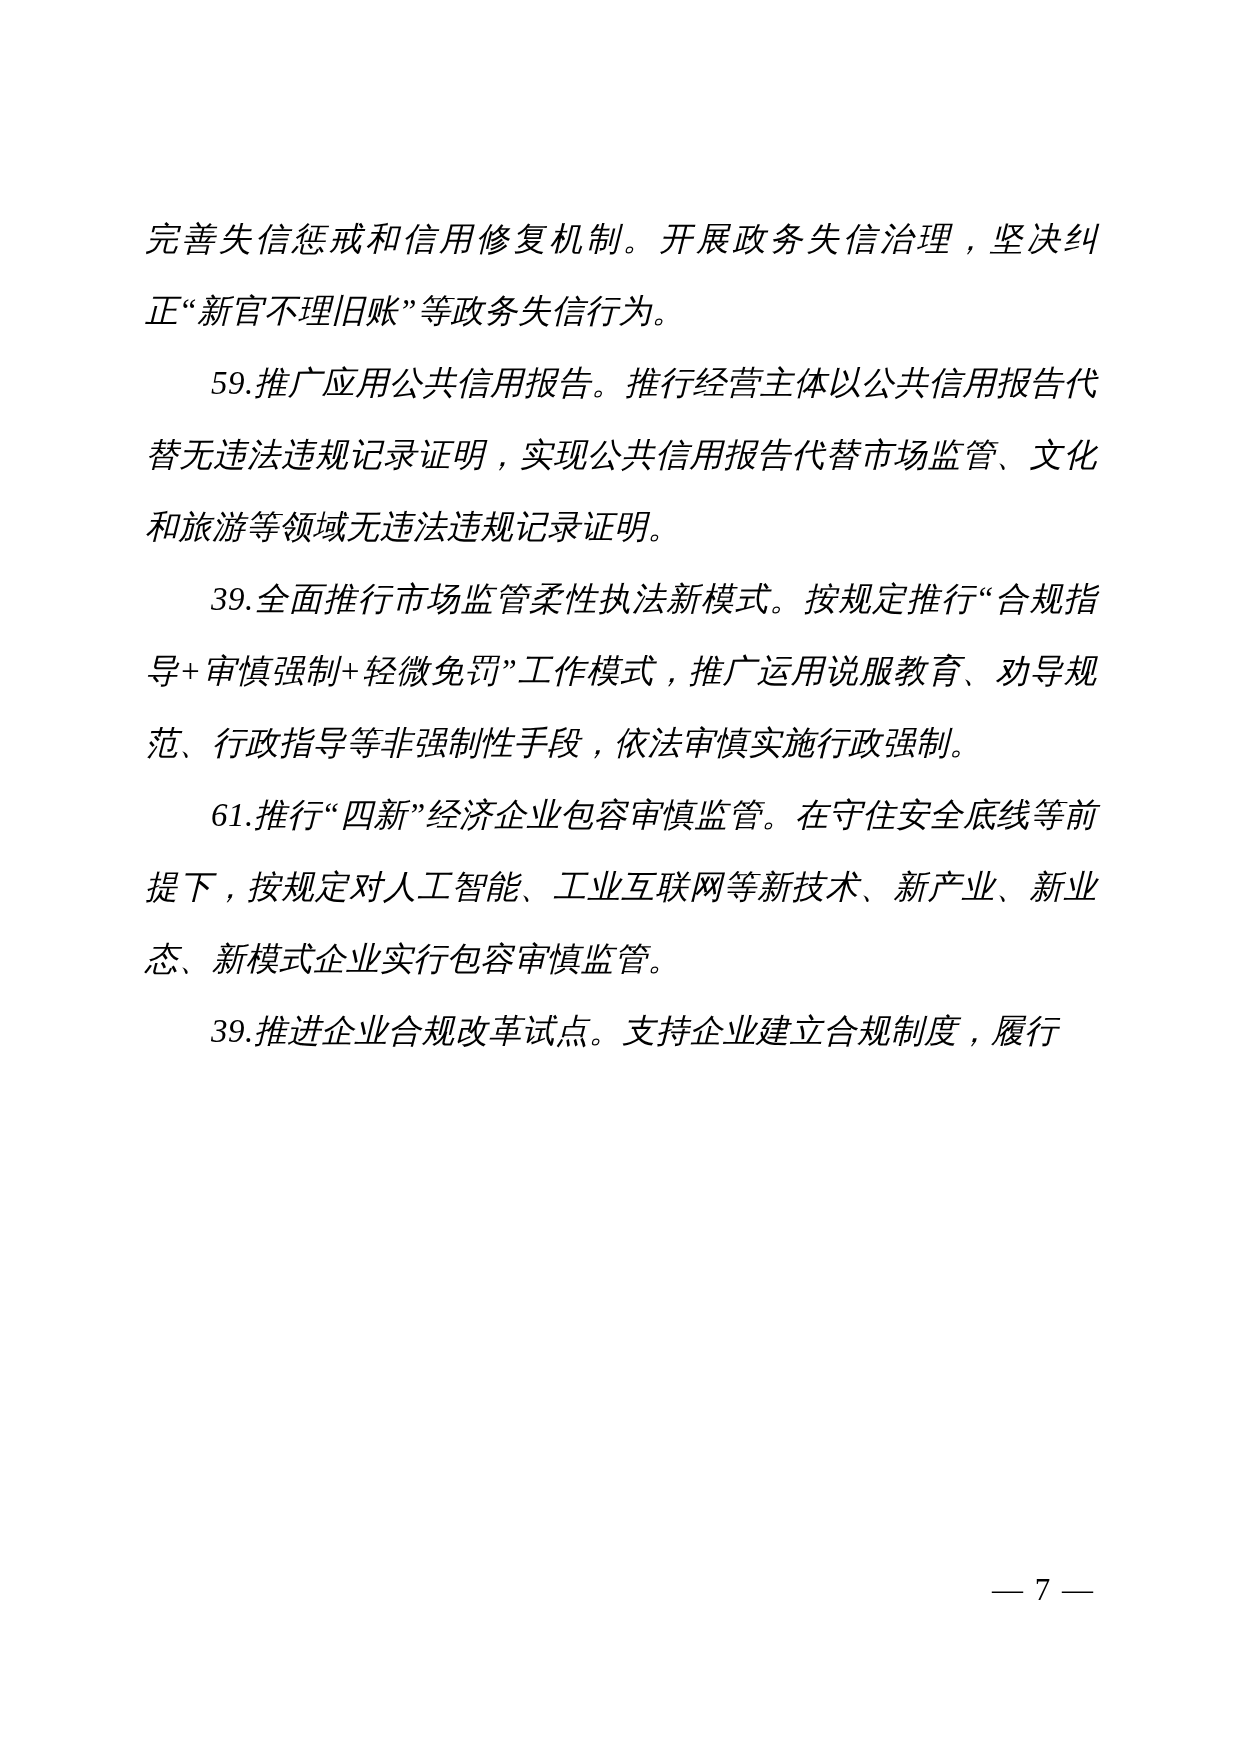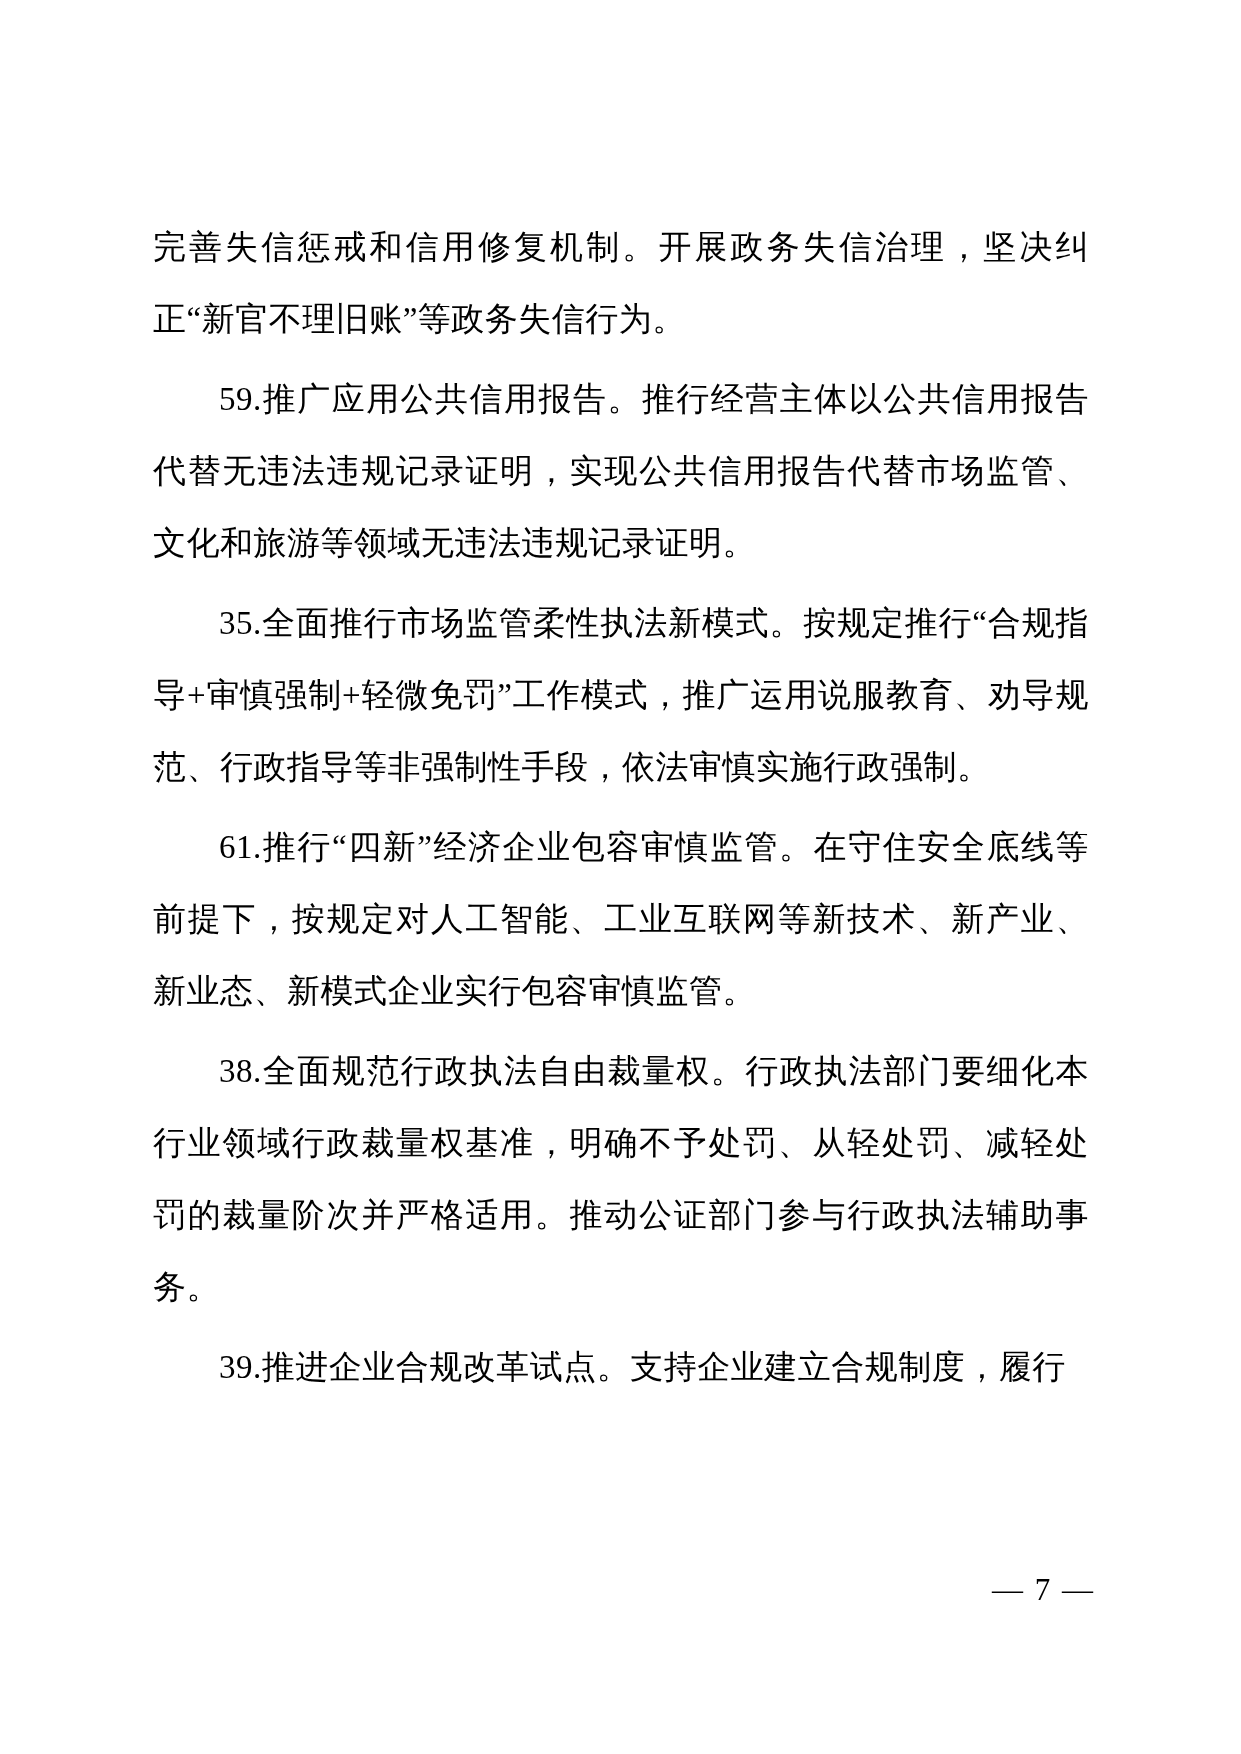--- a/index.html
+++ b/index.html
@@ -28,25 +28,26 @@
     left: 145px;
     top: 203px;
     width: 952px;
     font-size: 33px;
     line-height: 72px;
     text-align: justify;
     text-justify: inter-character;
     letter-spacing: 0.5px;
   }
   .para {
-    margin: 8px;
+    margin: 0;
     padding: 0;
     text-indent: 2em;
     word-break: normal;
     overflow-wrap: break-word;
+    font-style: italic;
   }
   .para.no-indent {
     text-indent: 0;
   }
   .page-footer {
     position: absolute;
     right: 146px;
     top: 1568px;
     font-size: 31px;
     line-height: 44px;
@@ -54,20 +55,19 @@
     color: #000000;
   }
 </style>
 </head>
 <body>
 
 <div class="page">
   <div class="page-content">
     <p class="para no-indent">完善失信惩戒和信用修复机制。开展政务失信治理，坚决纠正“新官不理旧账”等政务失信行为。</p>
     <p class="para">59.推广应用公共信用报告。推行经营主体以公共信用报告代替无违法违规记录证明，实现公共信用报告代替市场监管、文化和旅游等领域无违法违规记录证明。</p>
-    <p class="para">35.全面推行市场监管柔性执法新模式。按规定推行“合规指导+审慎强制+轻微免罚”工作模式，推广运用说服教育、劝导规范、行政指导等非强制性手段，依法审慎实施行政强制。</p>
+    <p class="para">39.全面推行市场监管柔性执法新模式。按规定推行“合规指导+审慎强制+轻微免罚”工作模式，推广运用说服教育、劝导规范、行政指导等非强制性手段，依法审慎实施行政强制。</p>
     <p class="para">61.推行“四新”经济企业包容审慎监管。在守住安全底线等前提下，按规定对人工智能、工业互联网等新技术、新产业、新业态、新模式企业实行包容审慎监管。</p>
-    <p class="para">38.全面规范行政执法自由裁量权。行政执法部门要细化本行业领域行政裁量权基准，明确不予处罚、从轻处罚、减轻处罚的裁量阶次并严格适用。推动公证部门参与行政执法辅助事务。</p>
     <p class="para">39.推进企业合规改革试点。支持企业建立合规制度，履行</p>
   </div>
 
   <div class="page-footer">— 7 —</div>
 </div>
 
 </body></html>

